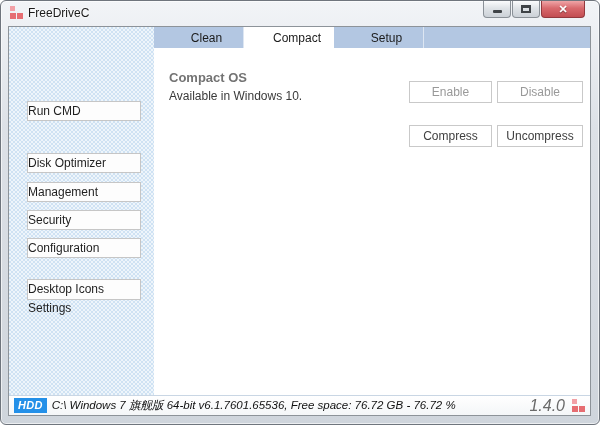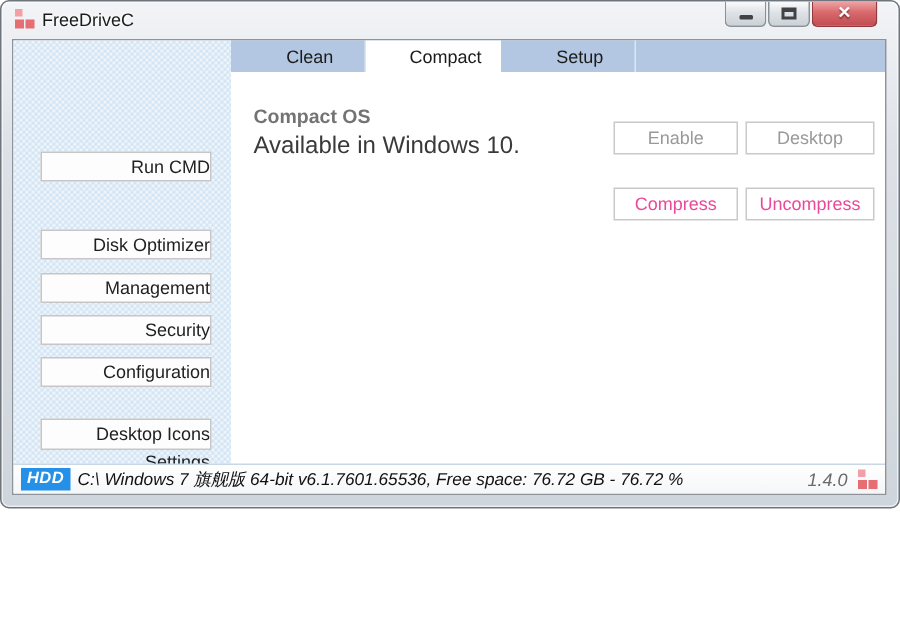--- a/index.html
+++ b/index.html
@@ -1,19 +1,19 @@
 <!DOCTYPE html>
 <html><head>
 <meta charset="utf-8">
 <style>
   * { box-sizing: border-box; margin: 0; padding: 0; }
   html,body { width:600px; height:425px; font-family:"Liberation Sans", sans-serif; background:#fff; }
 
   .window{
-    position:relative; width:600px; height:339px;
+    position:relative; width:600px; height:425px;
     background:linear-gradient(#f2f4f7, #dde1e7 30%, #cfd5dc);
     border:1px solid #6f757d; border-radius:6px;
     box-shadow:inset 0 0 0 1px rgba(255,255,255,.6);
     overflow:hidden;
   }
 
   
   .titlebar{ position:absolute; left:0; top:0; right:0; height:25px; }
   .app-icon{ position:absolute; left:9px; top:5px; width:13px; height:13px; }
   .app-icon i, .mini-logo i{ position:absolute; display:block; }
@@ -55,21 +55,21 @@
     background-image:
       linear-gradient(45deg,#cfe2f3 25%,transparent 25%,transparent 75%,#cfe2f3 75%),
       linear-gradient(45deg,#cfe2f3 25%,transparent 25%,transparent 75%,#cfe2f3 75%);
     background-size:4px 4px;
     background-position:0 0, 2px 2px;
   }
   .sb-btn{
     position:absolute; left:18px; width:114px; height:20px;
     background:#fdfdfd; border:1px solid #c6c6c6;
     font-family:"Liberation Sans", sans-serif;
-    font-size:12px; color:#1f1f1f; text-align:right; line-height:18px;
+    font-size:12px; color:#1f1f1f; text-align:left; line-height:18px;
     cursor:default;
   }
   .sb1{ top:74px; }
   .sb2{ top:126px; }
   .sb3{ top:155px; }
   .sb4{ top:183px; }
   .sb5{ top:211px; }
   .sb6{ top:252px; height:21px; line-height:19px; }
 
   
@@ -85,24 +85,24 @@
     padding-left:16px;
   }
   .tab.active{ background:#ffffff; border-right:none; }
 
   
   .content{ position:absolute; left:145px; right:0; top:21px; bottom:20px; background:#fff; }
   .section{ position:absolute; left:15px; }
   .s1{ top:22px; }
   .s2{ top:66px; }
   .sec-title{ font-size:13px; font-weight:bold; color:#737373; margin-bottom:4px; }
-  .sec-desc{ font-size:16px; color:#3a3a3a; }
+  .sec-desc{ font-size:12px; color:#3a3a3a; }
   .act-btn{
     position:absolute; height:22px; background:#ffffff; border:1px solid #c9c9c9;
-    font-family:"Liberation Sans", sans-serif; font-size:12px; color:#ec4899;
+    font-family:"Liberation Sans", sans-serif; font-size:12px; color:#404040;
     text-align:center; cursor:default;
   }
   .act-btn.dim{ color:#999999; }
   .b-enable{ left:255px; top:33px; width:83px; }
   .b-disable{ left:343px; top:33px; width:86px; }
   .b-compress{ left:255px; top:77px; width:83px; }
   .b-uncompress{ left:343px; top:77px; width:86px; }
 
   
   .statusbar{
@@ -110,21 +110,21 @@
     background:linear-gradient(#ffffff,#f4f6f8);
     border-top:1px solid #c9d6e4;
     display:flex; align-items:center; padding:0 5px; gap:5px;font-style:italic;
   }
   .hdd{
     background:#2490e8; color:#fff; font-size:11px; font-weight:bold;
     padding:1px 4px; line-height:1.1; letter-spacing:.3px;
   }
   .sysinfo{ font-size:11.5px; color:#111; white-space:nowrap; }
   .spacer{ flex:1; }
-  .version{ font-size:12px; color:#6a6a6a; }
+  .version{ font-size:16px; color:#6a6a6a; }
   .mini-logo{ position:relative; width:13px; height:13px; margin-left:2px; }
 </style>
 </head>
 <body>
 
 <div class="window">
 
   <div class="titlebar">
     <span class="app-icon">
       <i class="sq-a"></i>
@@ -164,21 +164,21 @@
 
     <div class="content">
 
       <div class="section s1">
         <div class="sec-title">Compact OS</div>
         <div class="sec-desc">Available in Windows 10.</div>
       </div>
 
 
       <button class="act-btn dim b-enable">Enable</button>
-      <button class="act-btn dim b-disable">Desktop</button>
+      <button class="act-btn dim b-disable">Disable</button>
       <button class="act-btn b-compress">Compress</button>
       <button class="act-btn b-uncompress">Uncompress</button>
 
     </div>
 
     <div class="statusbar">
       <span class="hdd">HDD</span>
       <span class="sysinfo">C:\ Windows 7 旗舰版  64-bit v6.1.7601.65536, Free space: 76.72 GB - 76.72 %</span>
       <span class="spacer"></span>
       <span class="version">1.4.0</span>

